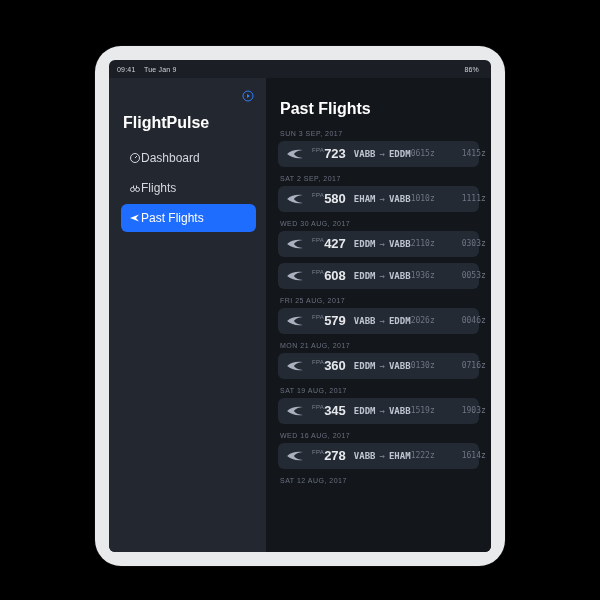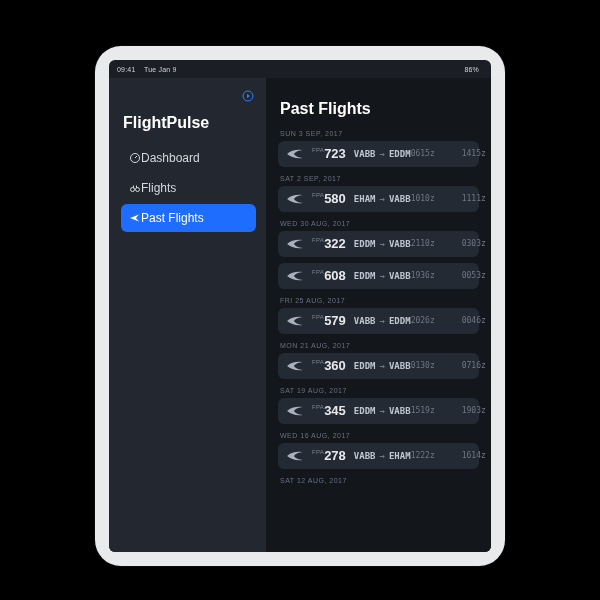--- a/index.html
+++ b/index.html
@@ -259,21 +259,21 @@
             <div class="section">
               <div class="group-label">WED 30 AUG, 2017</div>
               <div class="card">
                 <span class="wing">
                   <svg viewBox="0 0 32 20">
                     <path d="M2 10 Q12 1 30 3 Q18 4 14 10 Q18 16 30 17 Q12 19 2 10 Z" fill="currentColor"></path>
                   </svg>
                 </span>
                 <span class="fcol">
                   <span class="fpa">FPA</span>
-                  <span class="fnum">322</span>
+                  <span class="fnum">427</span>
                 </span>
                 <span class="rcol">
                   <span class="route">
                     <span>EDDM</span>
                     <span class="arrow">→</span>
                     <span>VABB</span>
                   </span>
                   <span class="times">
                     <span>2110z</span>
                     <span>0303z</span>

